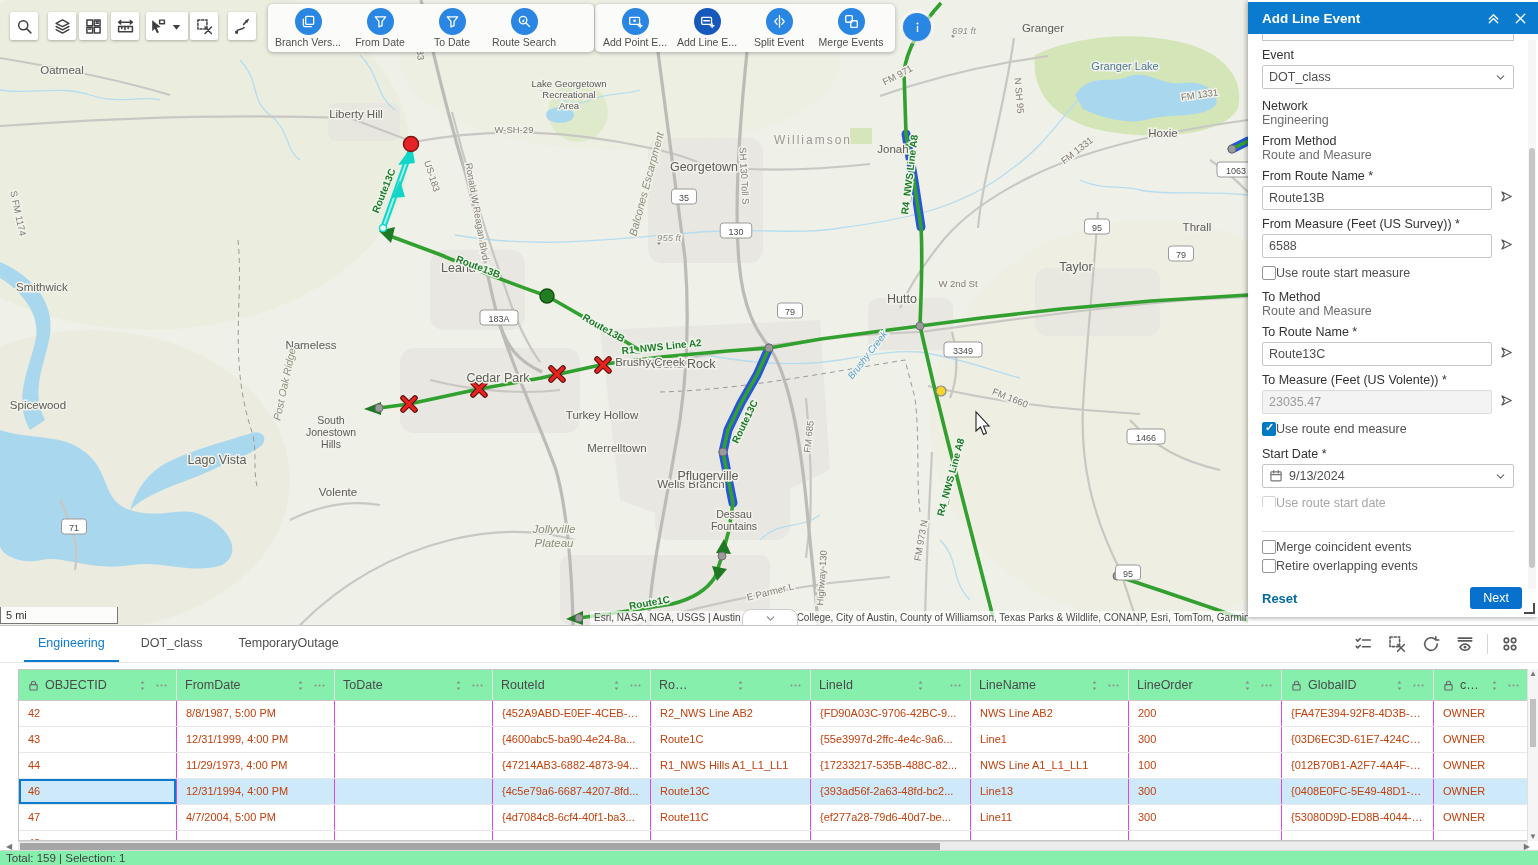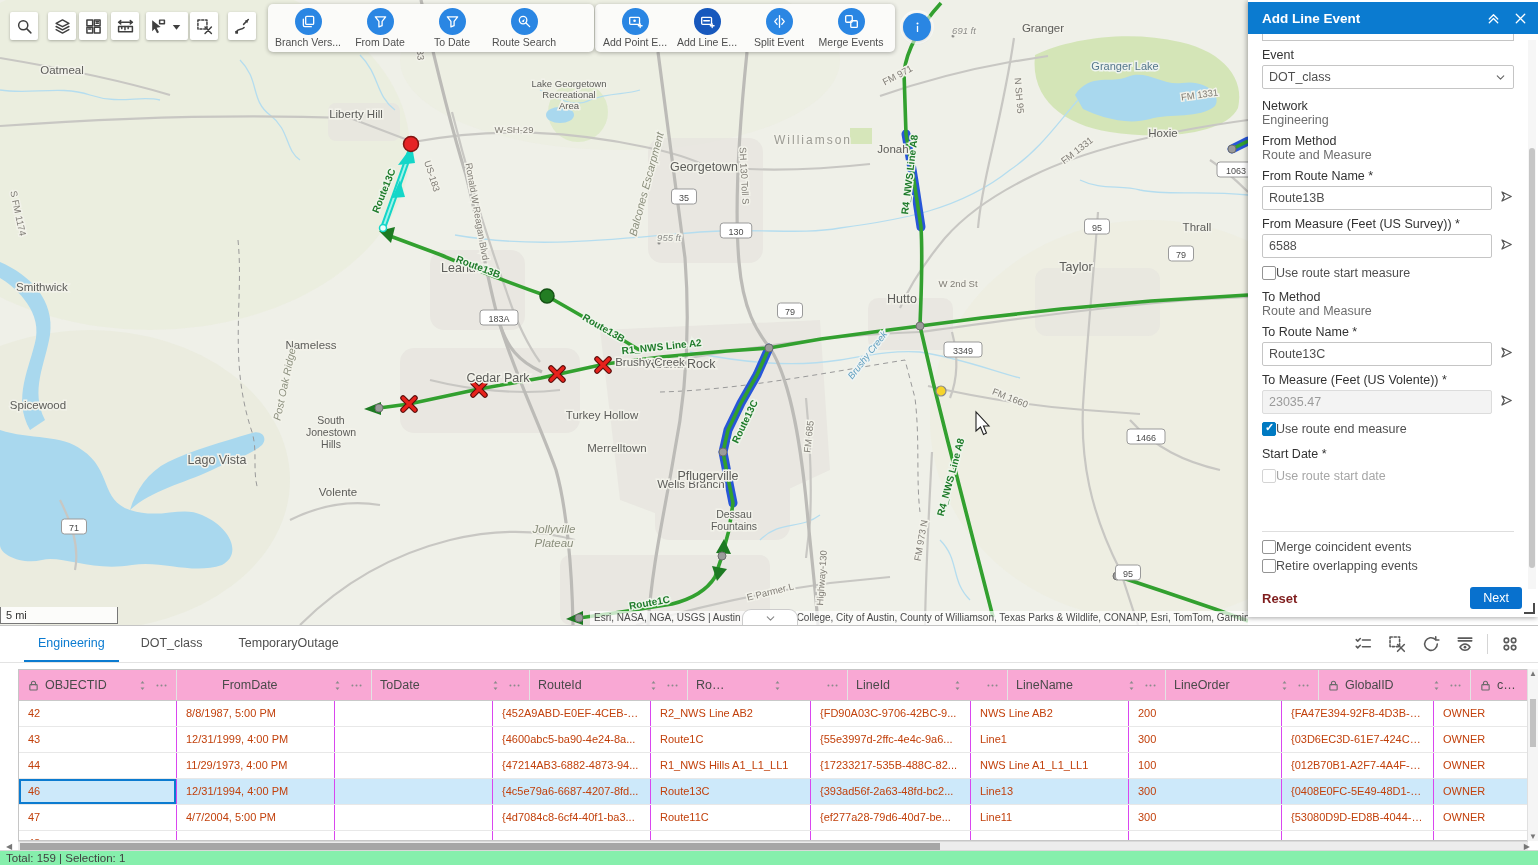--- a/index.html
+++ b/index.html
@@ -63,37 +63,37 @@
   .cbrow{display:flex;align-items:center;margin-top:7px;height:15px;cursor:pointer}
   .cb{width:14px;height:14px;border:1px solid #949494;border-radius:2px;box-sizing:border-box;position:relative;flex:none}
   .cb.checked{background:#007ac2;border-color:#007ac2}
   .cb.checked::after{content:"✓";position:absolute;left:2px;top:-2px;color:#fff;font-size:11px;font-weight:bold}
   .cb.disb{border-color:#d4d4d4}
   .cbl{font-size:12.5px;color:#4f4f4f;margin-left:0}
   .cbl.disb{color:#a6a6a6}
   .panel-bottom{position:absolute;left:14px;right:24px;bottom:44px}
   .pdivider{border-top:1px solid #dedede;margin-bottom:2px}
   .panel-footer{position:absolute;left:14px;right:16px;bottom:8px;display:flex;align-items:center}
-  .reset-link{color:#7f1d1d;font-size:13px;font-weight:bold;flex:1;cursor:pointer}
+  .reset-link{color:#0369a1;font-size:13px;font-weight:bold;flex:1;cursor:pointer}
   .next-btn{background:#0871ce;color:#fff;font-size:12.5px;padding:4px 13px;border-radius:3px;cursor:pointer}
   .p-scroll{position:absolute;right:2px;top:40px;bottom:28px;width:8px;background:#f6f6f6}
   .p-thumb{position:absolute;left:1px;width:6px;top:108px;height:420px;background:#c6c6c6;border-radius:3px}
   .resize-corner{position:absolute;right:3px;bottom:3px;width:9px;height:9px;border-right:2px solid #4a4a4a;border-bottom:2px solid #4a4a4a}
   
   #table-panel{position:absolute;left:0;top:625px;width:1538px;height:225px;background:#fff;border-top:1px solid #c4c4c4}
   #tabs{position:absolute;left:24px;top:0;height:36px;display:flex;align-items:center;gap:8px}
   .tab{font-size:12.5px;color:#4f4f4f;padding:0 14px;height:34px;line-height:34px;cursor:pointer;border-bottom:2px solid transparent}
   .tab.active{color:#0b7bd0;border-bottom-color:#0b7bd0}
   #tabs-line{position:absolute;left:0;top:36px;width:1538px;border-top:1px solid #e3e3e3}
   #tbl-toolbar{position:absolute;right:14px;top:4px;display:flex;align-items:center;gap:6px}
   .tt-btn{width:28px;height:28px;display:flex;align-items:center;justify-content:center;color:#5a5a5a;cursor:pointer;border-radius:2px}
   .tt-btn .ic{width:18px;height:18px}
   .tt-sep{width:1px;height:20px;background:#d5d5d5;margin:0 2px}
   #tbl{position:absolute;left:18px;top:43px;width:1512px;height:172px;border:1px solid #c6c6c6;box-sizing:border-box;overflow:hidden}
-  .hrow{display:flex;height:30px;background:#f9a8d4;border-bottom:1px solid #c9c9c9}
+  .hrow{display:flex;height:30px;background:#86efac;border-bottom:1px solid #c9c9c9}
   .hcell{display:flex;align-items:center;font-size:12.5px;color:#4a4a4a;padding:0 8px;box-sizing:border-box;
          border-right:1px solid #e3e3e3;overflow:hidden;white-space:nowrap;flex:none}
   .hcell .lk{width:13px;height:13px;color:#6a6a6a;margin-right:5px;flex:none}
   .hname{flex:1;overflow:hidden;text-overflow:ellipsis}
   .hcell .srt,.hcell .ell{width:13px;height:13px;color:#8a8a8a;margin-left:6px;flex:none;cursor:pointer}
   .trow{display:flex;height:25px;border-bottom:1px solid #e8e8e8;background:#fff}
   .trow.sel{background:#cde9fa}
   .tcell{font-size:11px;color:#c2410c;line-height:24px;padding:0 9px;box-sizing:border-box;
          border-right:1px solid #d946ef;overflow:hidden;white-space:nowrap;text-overflow:ellipsis;flex:none}
   .trow.sel .tcell:first-child{box-shadow:inset 0 0 0 2px #0b7bd0}
@@ -648,20 +648,34 @@
             </svg>
           </span>
       </div>
 
       <label class="cbrow">
         <span class="cb checked"></span>
         <span class="cbl">Use route end measure</span>
       </label>
 
       <div class="fld-label" style="margin-top:11px">Start Date *</div>
+      <div class="dbox">
+        <span class="ic cal">
+            <svg viewBox="0 0 16 16">
+              <rect x="2.2" y="3.2" width="11.6" height="10.3" rx="1"></rect>
+              <path d="M2.2 6.4h11.6M5.4 1.8v2.8M10.6 1.8v2.8"></path>
+            </svg>
+          </span>
+        <span class="dtext">9/13/2024</span>
+        <span class="ic dchev">
+            <svg viewBox="0 0 16 16">
+              <path d="M4 6l4 4 4-4"></path>
+            </svg>
+          </span>
+      </div>
       <label class="cbrow">
         <span class="cb disb"></span>
         <span class="cbl disb">Use route start date</span>
       </label>
 
     </div>
 
     <div class="panel-bottom">
       <div class="pdivider"></div>
       <label class="cbrow">
@@ -757,21 +771,21 @@
               </svg>
             </span>
             <span class="ic ell">
               <svg viewBox="0 0 16 16">
                 <circle cx="3" cy="8" r="1.2" fill="currentColor" stroke="none"></circle>
                 <circle cx="8" cy="8" r="1.2" fill="currentColor" stroke="none"></circle>
                 <circle cx="13" cy="8" r="1.2" fill="currentColor" stroke="none"></circle>
               </svg>
             </span>
           </div>
-          <div class="hcell" style="width: 158px; margin-left: 37px;">
+          <div class="hcell" style="width: 158px;">
             <span class="hname">FromDate</span>
             <span class="ic srt">
               <svg viewBox="0 0 16 16">
                 <path d="M8 2.5 10.4 5.6H5.6Z" fill="currentColor" stroke="none"></path>
                 <path d="M8 13.5 5.6 10.4h4.8Z" fill="currentColor" stroke="none"></path>
               </svg>
             </span>
             <span class="ic ell">
               <svg viewBox="0 0 16 16">
                 <circle cx="3" cy="8" r="1.2" fill="currentColor" stroke="none"></circle>

